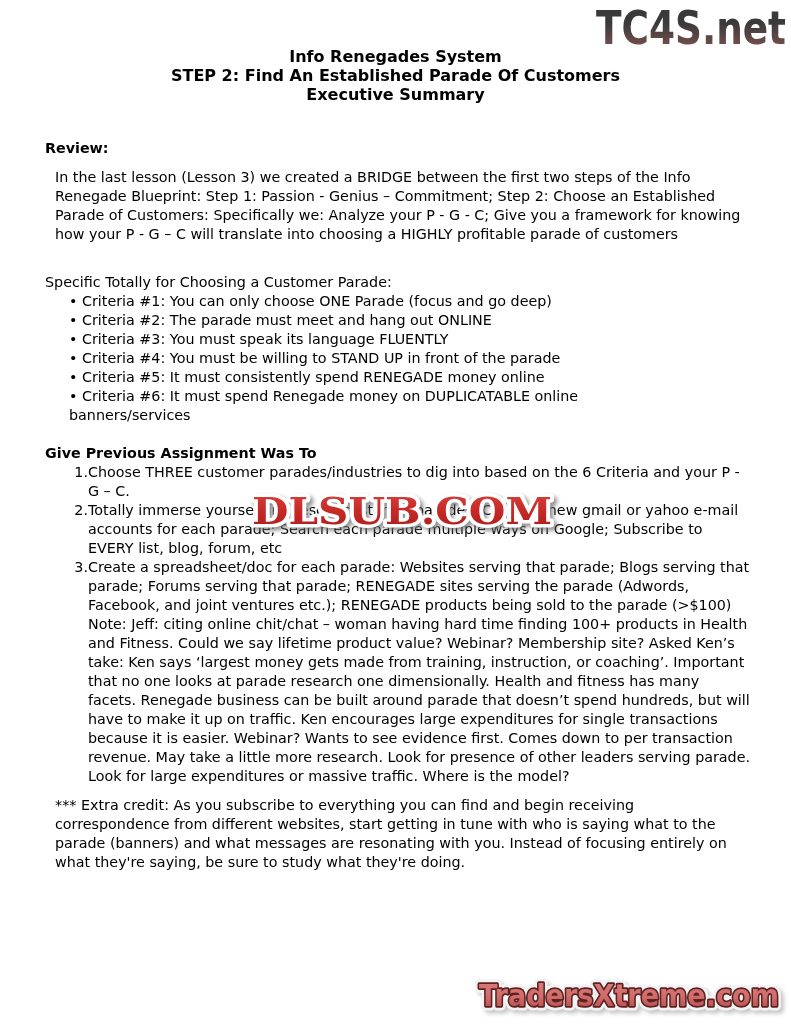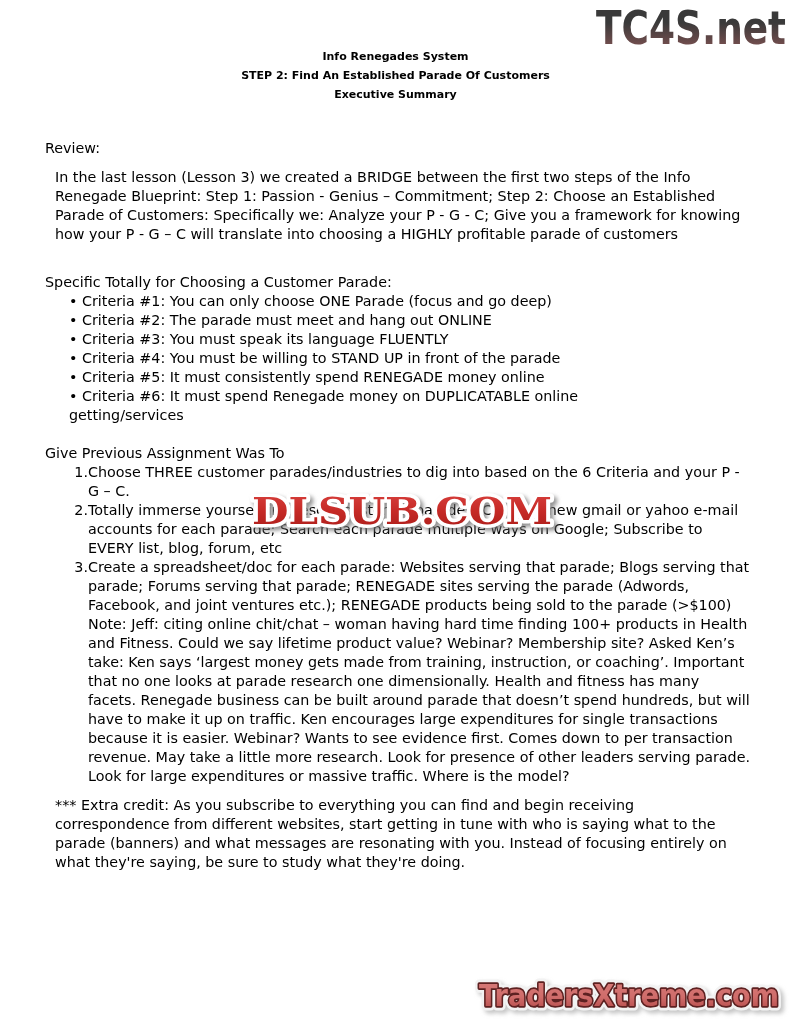--- a/index.html
+++ b/index.html
@@ -3,26 +3,26 @@
 <meta charset="utf-8">
 <style>
   html,body{margin:0;padding:0;background:#fff;}
   .page{
     position:relative;width:791px;height:1024px;background:#ffffff;
     font-family:"DejaVu Sans", sans-serif;color:#000;overflow:hidden;
   }
   
   .logo-top{position:absolute;top:0px;right:2px;}
   
-  .header-block{padding-top:47px;text-align:center;font-weight:bold;font-size:11px;line-height:19px;}
+  .header-block{padding-top:47px;text-align:center;font-weight:bold;font-size:16px;line-height:19px;}
   .header-line{white-space:nowrap;}
   .header-red{color:var(--accent_red,#9e1a1a);}
   
   .content{margin:35px 45px 0 45px;width:706px;font-size:14.3px;line-height:19px;}
-  .bold-heading{font-weight:normal;}
+  .bold-heading{font-weight:bold;}
   .para{margin:10px;}
   .gap{height:19px;}
   .criteria-line{white-space:normal;margin-left:24px;}
   
   .num-item{display:flex;align-items:flex-start;}
   .num-col{flex:none;width:43px;text-align:right;}
   .num-body{flex:1;}
   
   .watermark{
     position:absolute;left:246px;top:484px;
@@ -63,21 +63,21 @@
     <div class="gap"></div>
 
     <div>
       <div>Specific Totally for Choosing a Customer Parade:</div>
       <div class="criteria-line">• Criteria #1: You can only choose ONE Parade (focus and go deep)</div>
       <div class="criteria-line">• Criteria #2: The parade must meet and hang out ONLINE</div>
       <div class="criteria-line">• Criteria #3: You must speak its language FLUENTLY</div>
       <div class="criteria-line">• Criteria #4: You must be willing to STAND UP in front of the parade</div>
       <div class="criteria-line">• Criteria #5: It must consistently spend RENEGADE money online</div>
       <div class="criteria-line">• Criteria #6: It must spend Renegade money on DUPLICATABLE online</div>
-      <div class="criteria-line">getting/services</div>
+      <div class="criteria-line">banners/services</div>
     </div>
 
     <div class="gap"></div>
 
     <div class="bold-heading">Give Previous Assignment Was To</div>
 
     <div>
       <div class="num-item">
         <span class="num-col">1.</span>
         <span class="num-body">Choose THREE customer parades/industries to dig into based on the 6 Criteria and your P - G – C.</span>

